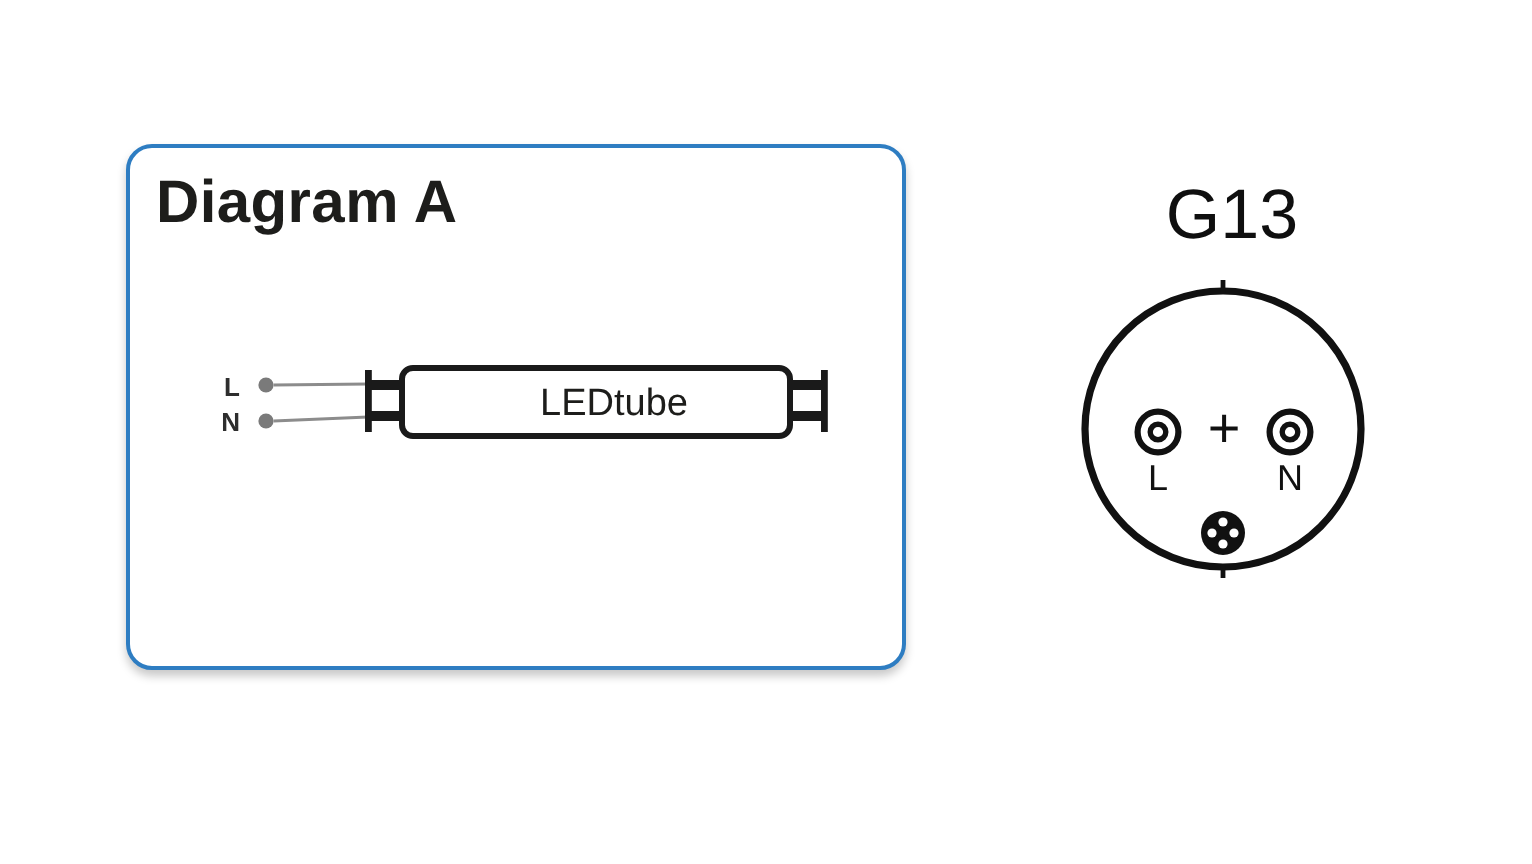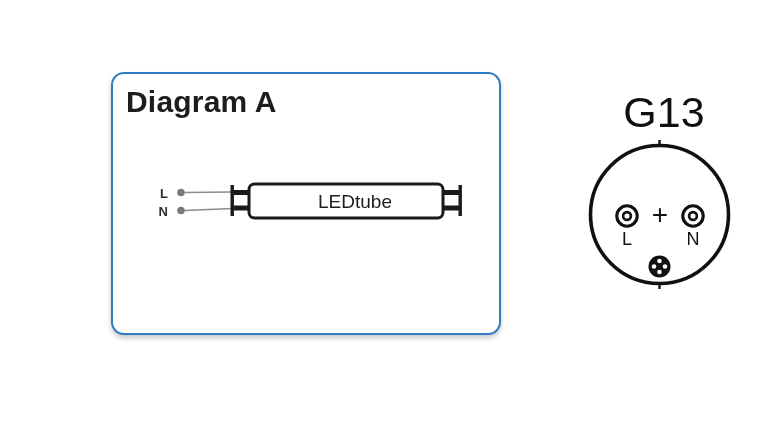--- a/index.html
+++ b/index.html
@@ -7,21 +7,20 @@
     padding: 0;
     background: #ffffff;
     font-family: "Liberation Sans", sans-serif;
   }
   .canvas {
     position: relative;
     width: 702px;
     height: 432px;
     background: #ffffff;
     overflow: hidden;
-    margin-left: 48px;
   }
 
   
   .diagram-panel {
     position: absolute;
     left: 63px;
     top: 72px;
     width: 386px;   
     height: 259px;  
     background: #ffffff;
@@ -47,21 +46,21 @@
     height: 259px;
   }
 
   
   .g13-title {
     position: absolute;
     left: 537px;
     top: 88px;
     width: 158px;
     text-align: center;
-    font-size: 43px;
+    font-size: 35px;
     font-weight: normal;
     color: #0f0f0f;
     white-space: nowrap;
   }
   .g13-svg {
     position: absolute;
     left: 535px;
     top: 138px;
     width: 155px;
     height: 158px;

